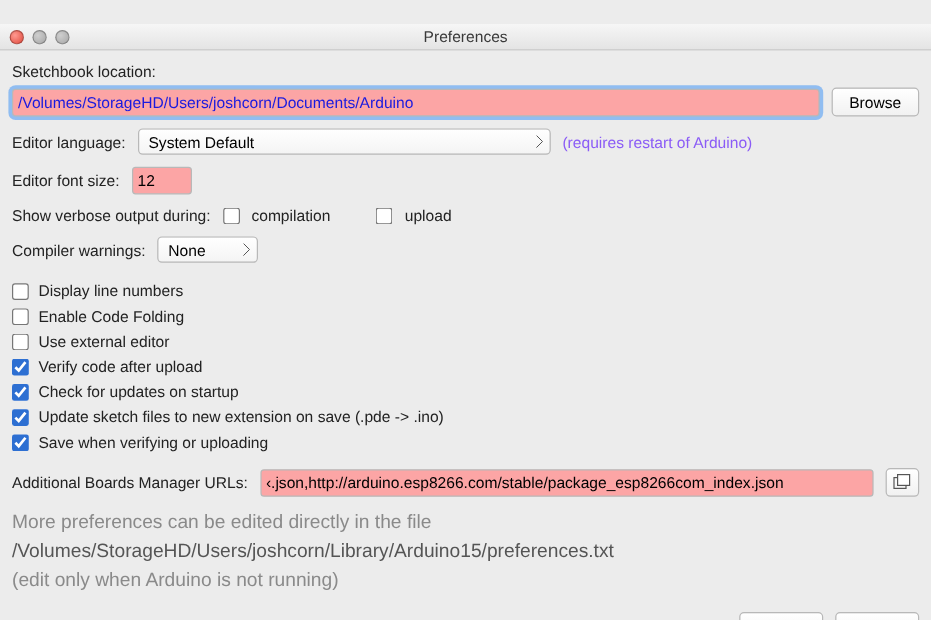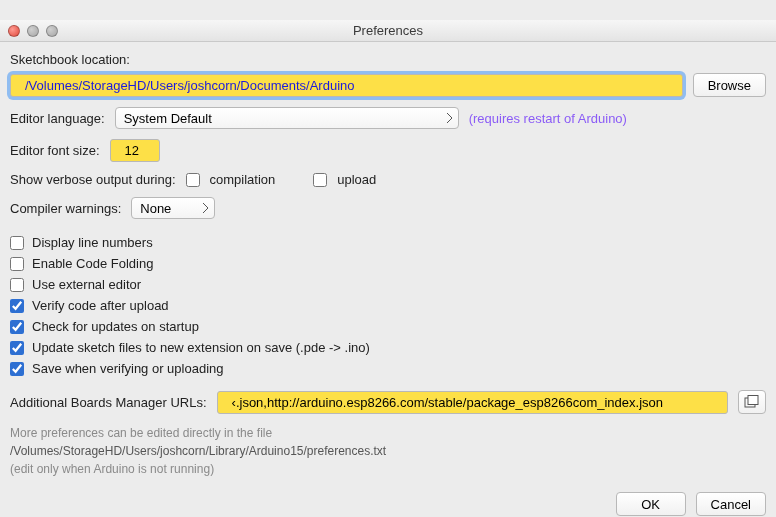--- a/index.html
+++ b/index.html
@@ -55,23 +55,23 @@
       align-items: center;
       gap: 10px;
       margin-bottom: 10px;
     }
     .label {
       white-space: nowrap;
     }
     input[type="text"] {
       height: 23px;
       border: 1px solid #b8b8b8;
-      background: #fde047;
+      background: #fca5a5;
       border-radius: 3px;
-      padding: 0 14px;
+      padding: 0 4px;
       font-size: 13px;
       font-family: inherit;
     }
     .text-focused {
       box-shadow: 0 0 0 3px rgba(95,165,245,0.65);
       border-color: #6fa8e8;
       color: #1a1adf;
     }
     .btn {
       height: 24px;
@@ -133,21 +133,21 @@
       width: 14px;
       height: 14px;
       accent-color: #2d6fd2;
     }
     .checkbox-group {
       margin-top: 4px;
       margin-bottom: 14px;
     }
     .footnote {
       color: #8a8a8a;
-      font-size: 12px;
+      font-size: 16px;
       line-height: 1.5;
       margin-top: 6px;
     }
     .footnote .path {
       color: #555;
     }
     .button-bar {
       display: flex;
       justify-content: flex-end;
       gap: 10px;

